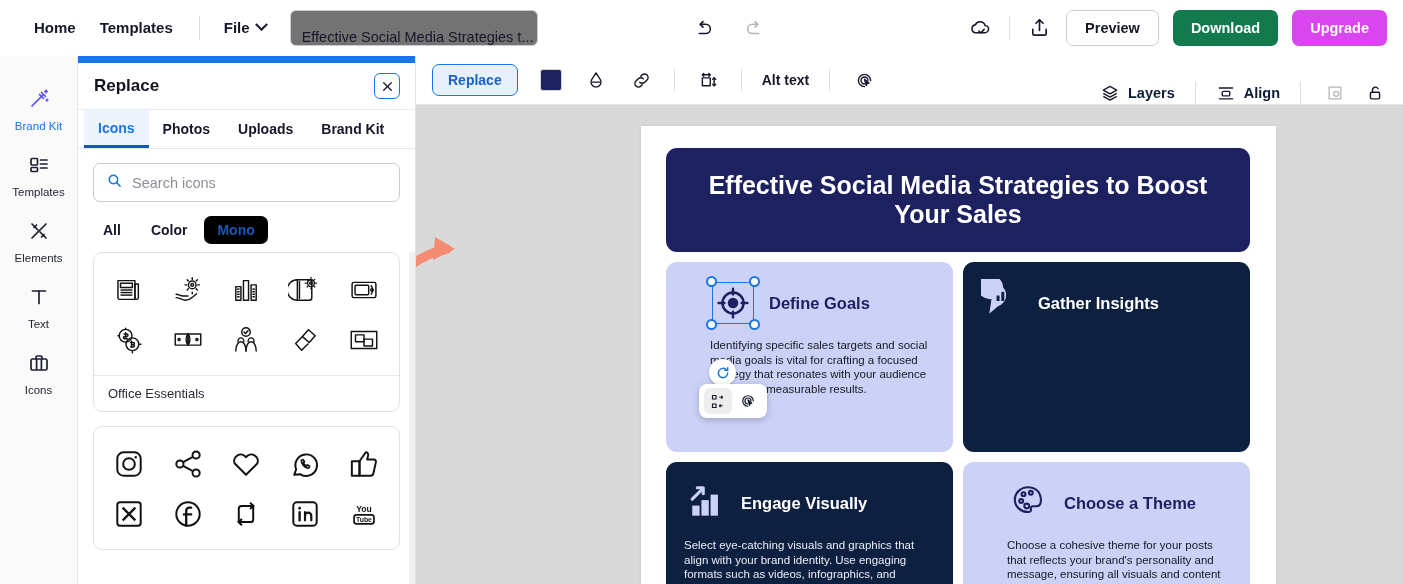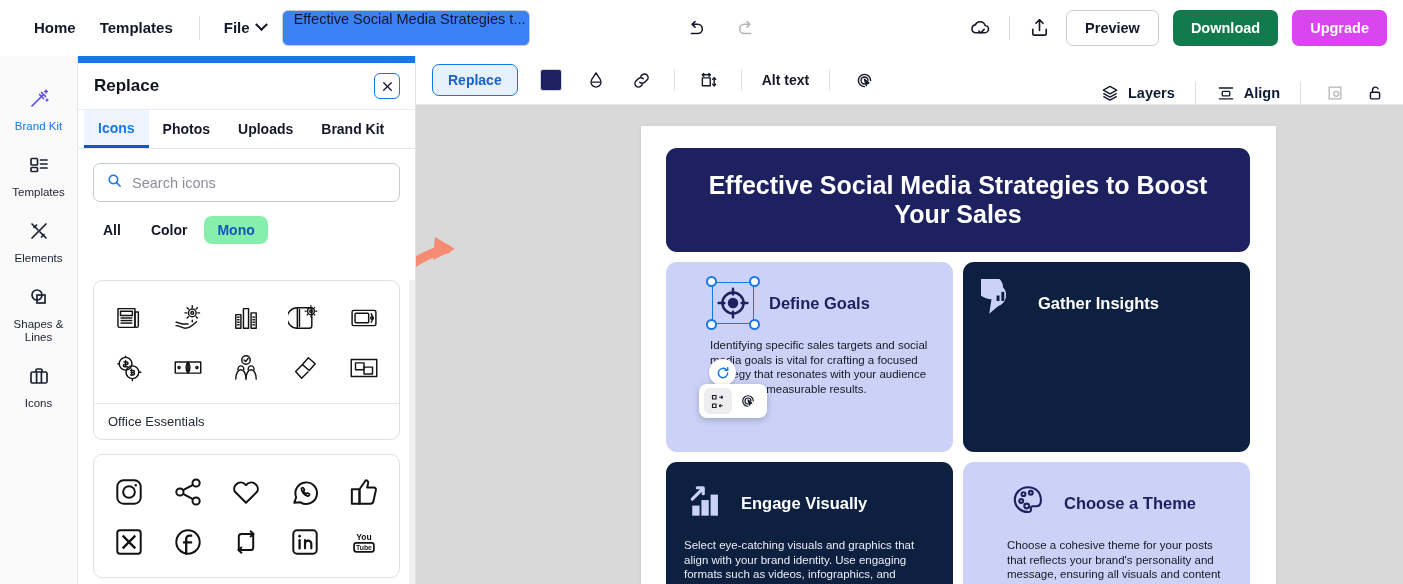--- a/index.html
+++ b/index.html
@@ -24,26 +24,26 @@
   .tb-link {
     font-size: 15px; font-weight: bold; color: #16182a;
     padding: 6px 12px; border-radius: 6px; cursor: pointer; white-space: nowrap;
   }
   .tb-sep { width: 1px; height: 24px; background: #dcdee3; margin: 0 14px; }
   .tb-file { display: flex; align-items: center; gap: 7px; font-size: 15px; font-weight: bold;
              color: #16182a; padding: 6px 10px; border-radius: 6px; cursor: pointer; }
   .chev { width: 9px; height: 9px; border-right: 2px solid #16182a; border-bottom: 2px solid #16182a;
           transform: rotate(45deg) translate(-2px,-2px); }
   .title-box {
-    margin-left: 6px;
+    margin-left: 14px;
     width: 248px; height: 36px;
     border: 1px solid #c9ccd2; border-radius: 6px;
-    display: flex; align-items: flex-start; padding: 0 11px;
+    display: flex; align-items: flex-end; padding: 0 11px;
     font-size: 14.5px; color: #16182a;
-    background: #3b82f6; overflow: hidden; white-space: nowrap;
+    background: #737373; overflow: hidden; white-space: nowrap;
   }
   .tb-mid { display: flex; align-items: center; gap: 26px; margin-left: 152px; }
   .ic-btn { width: 26px; height: 26px; display: flex; align-items: center; justify-content: center; cursor: pointer; }
   .ic-btn.dim { opacity: .32; }
   .tb-right { margin-left: auto; display: flex; align-items: center; gap: 14px; padding-right: 16px; }
   .btn {
     height: 36px; border-radius: 7px; display: flex; align-items: center; justify-content: center;
     font-size: 14.5px; font-weight: bold; cursor: pointer; padding: 0 18px; white-space: nowrap;
   }
   .btn-outline { border: 1px solid #c9ccd2; background: #fff; color: #16182a; }
@@ -107,22 +107,22 @@
   .search-wrap { padding: 14px 15px 0 15px; }
   .search-box {
     height: 39px; border: 1px solid #c9ccd2; border-radius: 7px; display: flex; align-items: center;
     gap: 9px; padding: 0 12px; cursor: text;
   }
   .search-ph { font-size: 14.5px; color: #8b8f98; }
   .filters { display: flex; align-items: center; gap: 4px; padding: 14px 15px 8px 12px; }
   .filter {
     padding: 6px 13px; border-radius: 7px; font-size: 14px; font-weight: bold; color: #16182a; cursor: pointer;
   }
-  .filter.active { background: #86efac; color: #1658b8; border-radius: 8px; }
-  .panel-scroll { flex: 1; overflow: hidden; padding: 0 15px; position: relative; margin-top: 28px; }
+  .filter.active { background: #000000; color: #1658b8; }
+  .panel-scroll { flex: 1; overflow: hidden; padding: 0 15px; position: relative; }
   .icon-card { border: 1px solid #dfe1e5; border-radius: 9px; margin-bottom: 14px; background: #fff; }
   .icon-grid { display: grid; grid-template-columns: repeat(5, 1fr); row-gap: 0; padding: 12px 6px 10px; }
   .icon-cell { display: flex; align-items: center; justify-content: center; height: 50px; cursor: pointer; }
   .card-foot { border-top: 1px solid #e8e9ec; padding: 10px 14px; font-size: 13px; color: #262938; }
   .panel-vscroll {
     position: absolute; right: 0; top: 0; width: 6px; height: 100%; background: #f0f0f1;
   }
 
   
   .canvas {
@@ -333,26 +333,26 @@
             <path d="M5 5l6 6"></path>
             <path d="M13 13l6 6"></path>
             <path d="M7 8.5 9.5 6"></path>
             <path d="M14.5 18 17 15.5"></path>
         </svg>
       </span>
       <span class="rail-label">Elements</span>
     </div>
     <div class="rail-item">
       <span>
-        <svg width="24" height="24" viewBox="0 0 24 24" fill="none" stroke="#1d2030" stroke-width="1.7">
-          <circle cx="10" cy="10" r="5"></circle>
-            <rect x="10" y="10" width="8" height="8"></rect>
+        <svg width="24" height="24" viewBox="0 0 24 24" fill="none" stroke="#1d2030" stroke-width="1.7" stroke-linecap="round">
+          <line x1="5.5" y1="6" x2="18.5" y2="6"></line>
+            <line x1="12" y1="6" x2="12" y2="18.5"></line>
         </svg>
       </span>
-      <span class="rail-label">Shapes &amp; Lines</span>
+      <span class="rail-label">Text</span>
     </div>
     <div class="rail-item">
       <span>
         <svg width="24" height="24" viewBox="0 0 24 24" fill="none" stroke="#1d2030" stroke-width="1.7" stroke-linejoin="round">
           <rect x="4" y="8" width="16" height="11" rx="1.6"></rect>
             <path d="M9 8V6.2A1.2 1.2 0 0 1 10.2 5h3.6A1.2 1.2 0 0 1 15 6.2V8"></path>
           <line x1="9.6" y1="8" x2="9.6" y2="19"></line>
             <line x1="14.4" y1="8" x2="14.4" y2="19"></line>
         </svg>
       </span>

